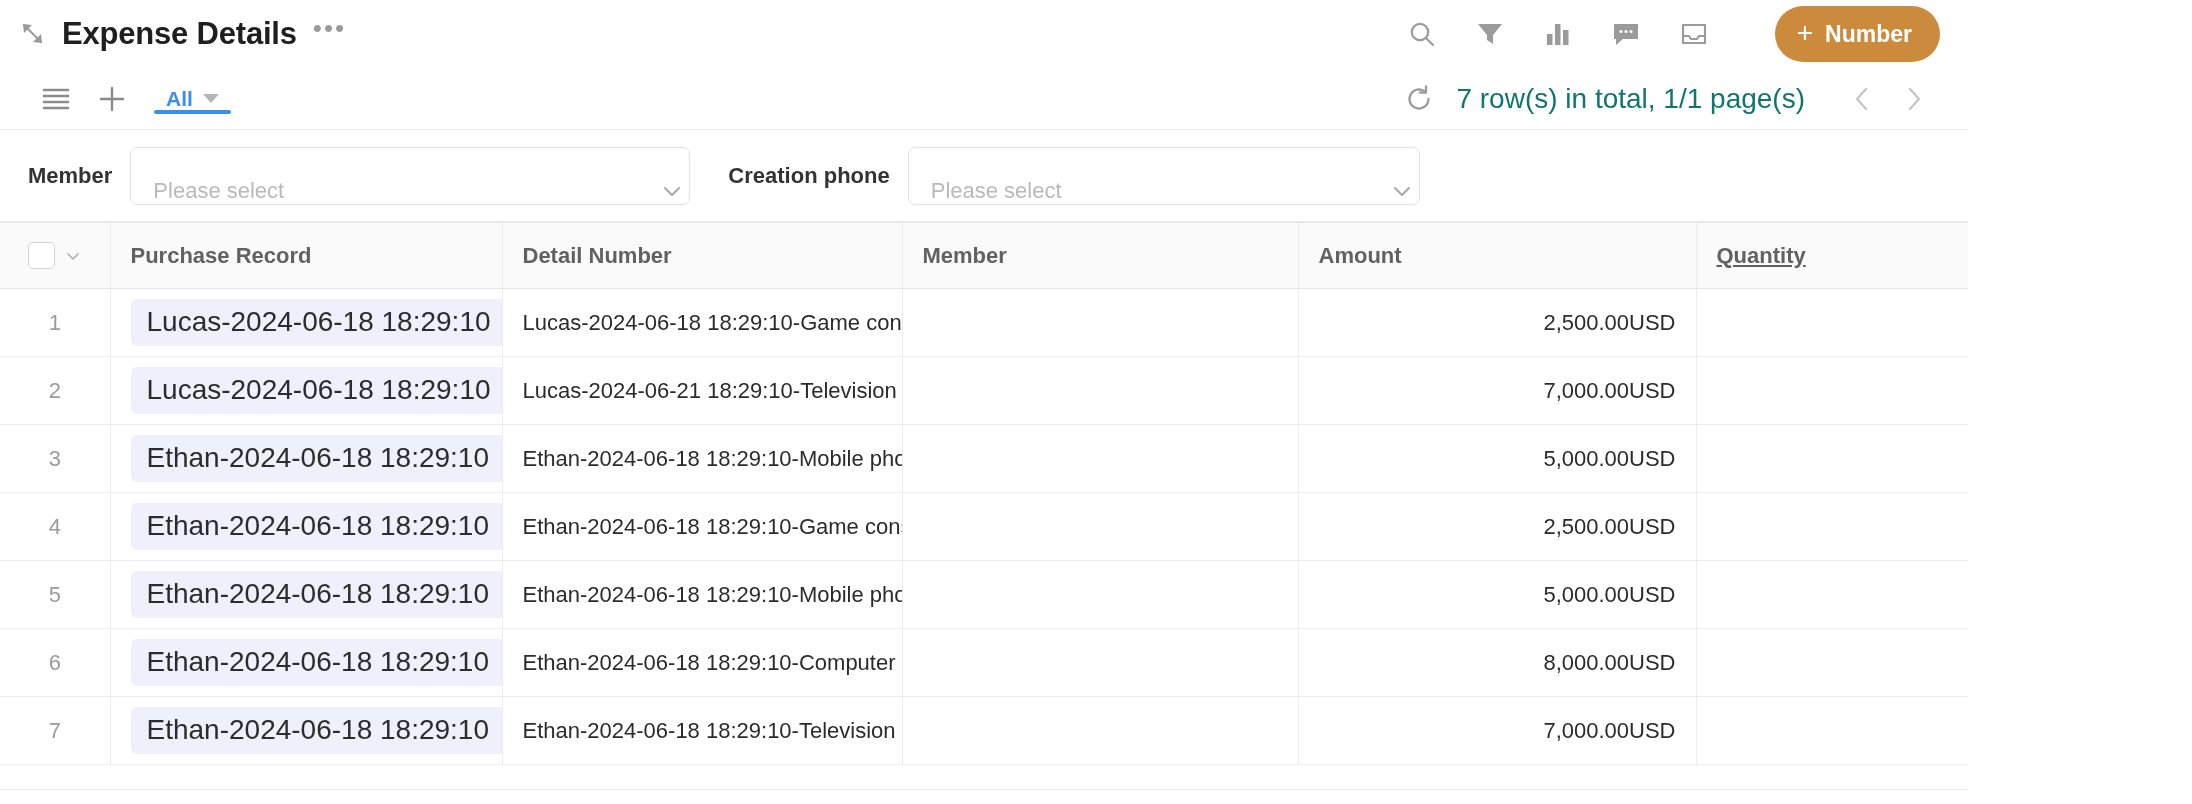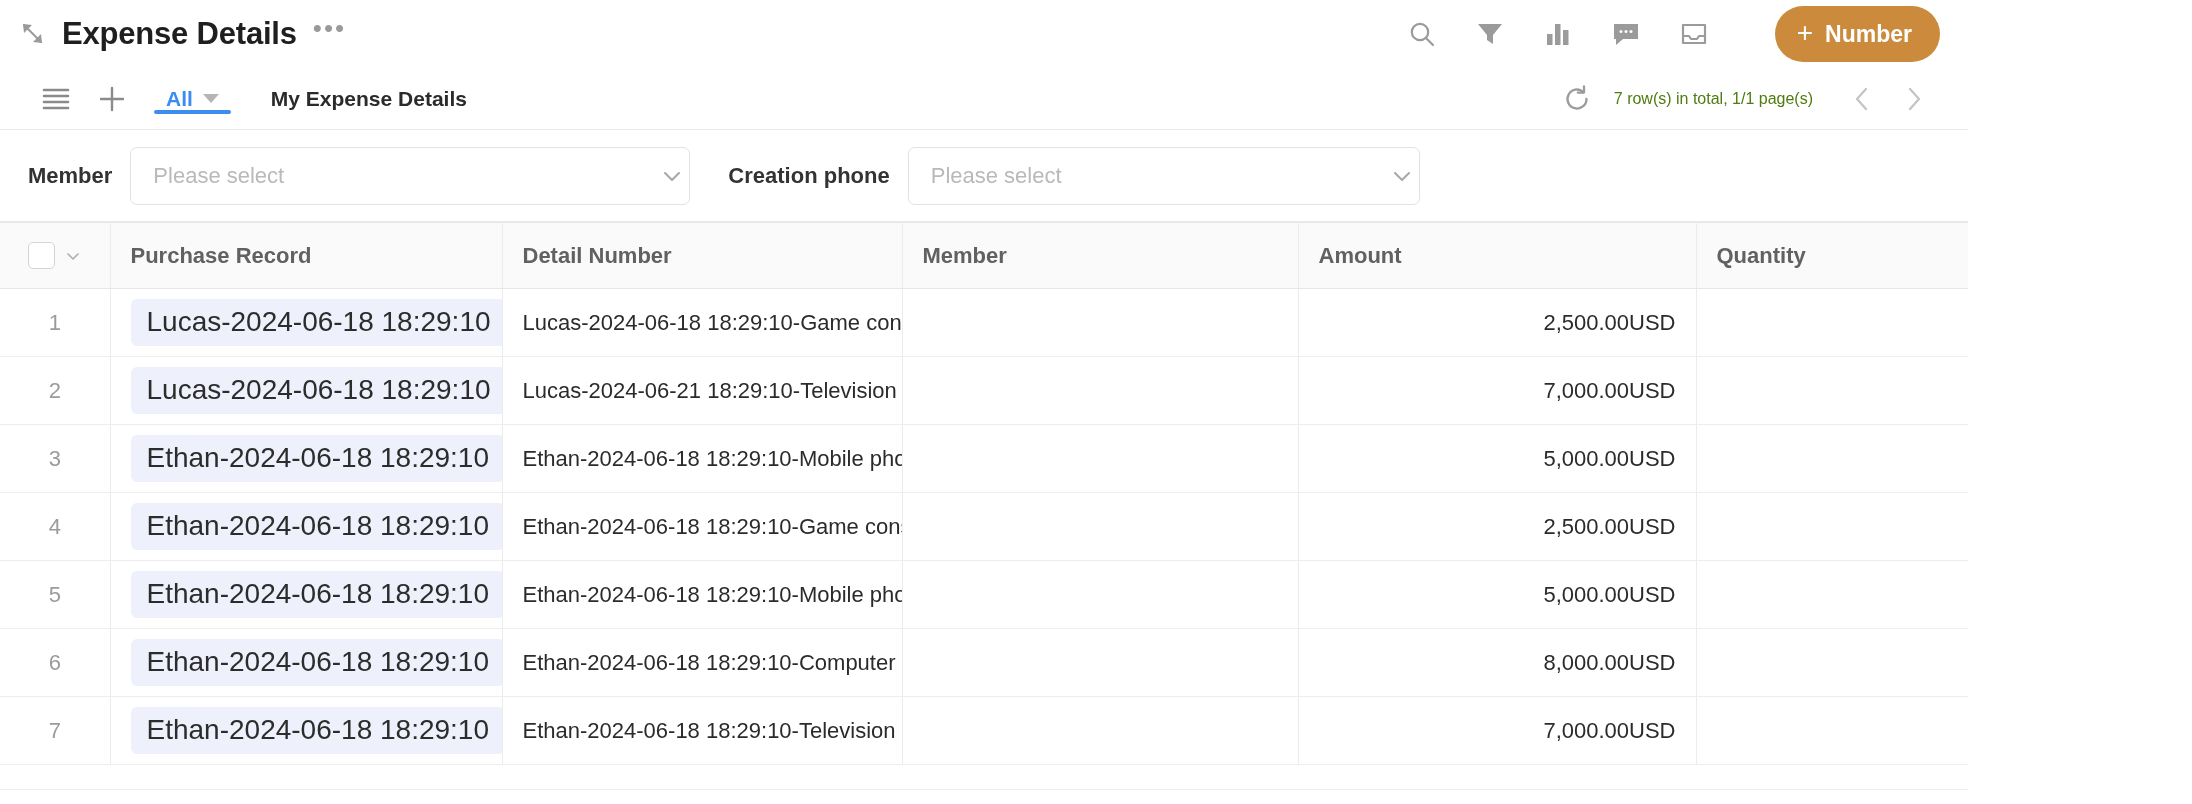--- a/index.html
+++ b/index.html
@@ -172,23 +172,23 @@
   }
   .refresh-icon {
     width: 46px;
     display: flex;
     align-items: center;
     justify-content: center;
     color: #9b9b9b;
     cursor: pointer;
   }
   .rowcount {
-    font-size: 16px;
-    color: #4d7c0f;
-    margin: 0 23px 0 14px;
+    font-size: 28px;
+    color: #0f766e;
+    margin: 0 31px 0 14px;
     white-space: nowrap;
   }
   .pager-btn {
     width: 52px; height: 44px;
     display: flex; align-items: center; justify-content: center;
     color: #c4c4c4;
     cursor: pointer;
   }
 
   
@@ -211,21 +211,21 @@
     font-weight: bold;
     color: #333333;
     margin-right: 18px;
     white-space: nowrap;
   }
   .select-box {
     height: 58px;
     border: 1px solid #e2e2e2;
     border-radius: 7px;
     display: flex;
-    align-items: center;
+    align-items: flex-end;
     padding: 0 4px 0 22px;
     background: #fff;
     cursor: pointer;
   }
   .select-box.member { width: 560px; }
   .select-box.creation { width: 512px; }
   .select-placeholder {
     flex: 1 1 auto;
     font-size: 22px;
     color: #b9b9b9;
@@ -270,21 +270,21 @@
     color: #616161;
     text-align: left;
     height: 66px;
   }
   
   .col-sel   { width: 110px; }
   .col-pr    { width: 392px; }
   .col-dn    { width: 400px; }
   .col-mem   { width: 396px; }
   .col-amt   { width: 398px; }
-  .col-qty   { width: 400px; }
+  .col-qty   { width: 400px; text-decoration: underline; }
   .col-sub   { width: 194px; }
 
   th.col-sel { padding: 0; }
   .sel-head {
     display: flex;
     align-items: center;
     justify-content: center;
     gap: 10px;
   }
   .checkbox {
@@ -429,23 +429,20 @@
             <line x1="3" y1="14" x2="25" y2="14"></line>
           </g>
         </svg>
       </div>
 
       <div class="tab active">
         <span>All</span>
         <span class="tab-caret"></span>
       </div>
 
-      <div class="tab">
-        <span>My Expense Details</span>
-      </div>
     </div>
 
     <div class="viewbar-spacer"></div>
 
     <div class="viewbar-right">
       <div class="refresh-icon">
         <svg width="30" height="30" viewBox="0 0 30 30" aria-hidden="true">
           <path d="M24.5 15 A9.5 9.5 0 1 1 21.2 7.8" fill="none" stroke="#9b9b9b" stroke-width="2.3" stroke-linecap="round"></path>
           <polyline points="22,2.5 22,8.6 15.8,8.6" fill="none" stroke="#9b9b9b" stroke-width="2.3" stroke-linecap="round" stroke-linejoin="round"></polyline>
         </svg>

